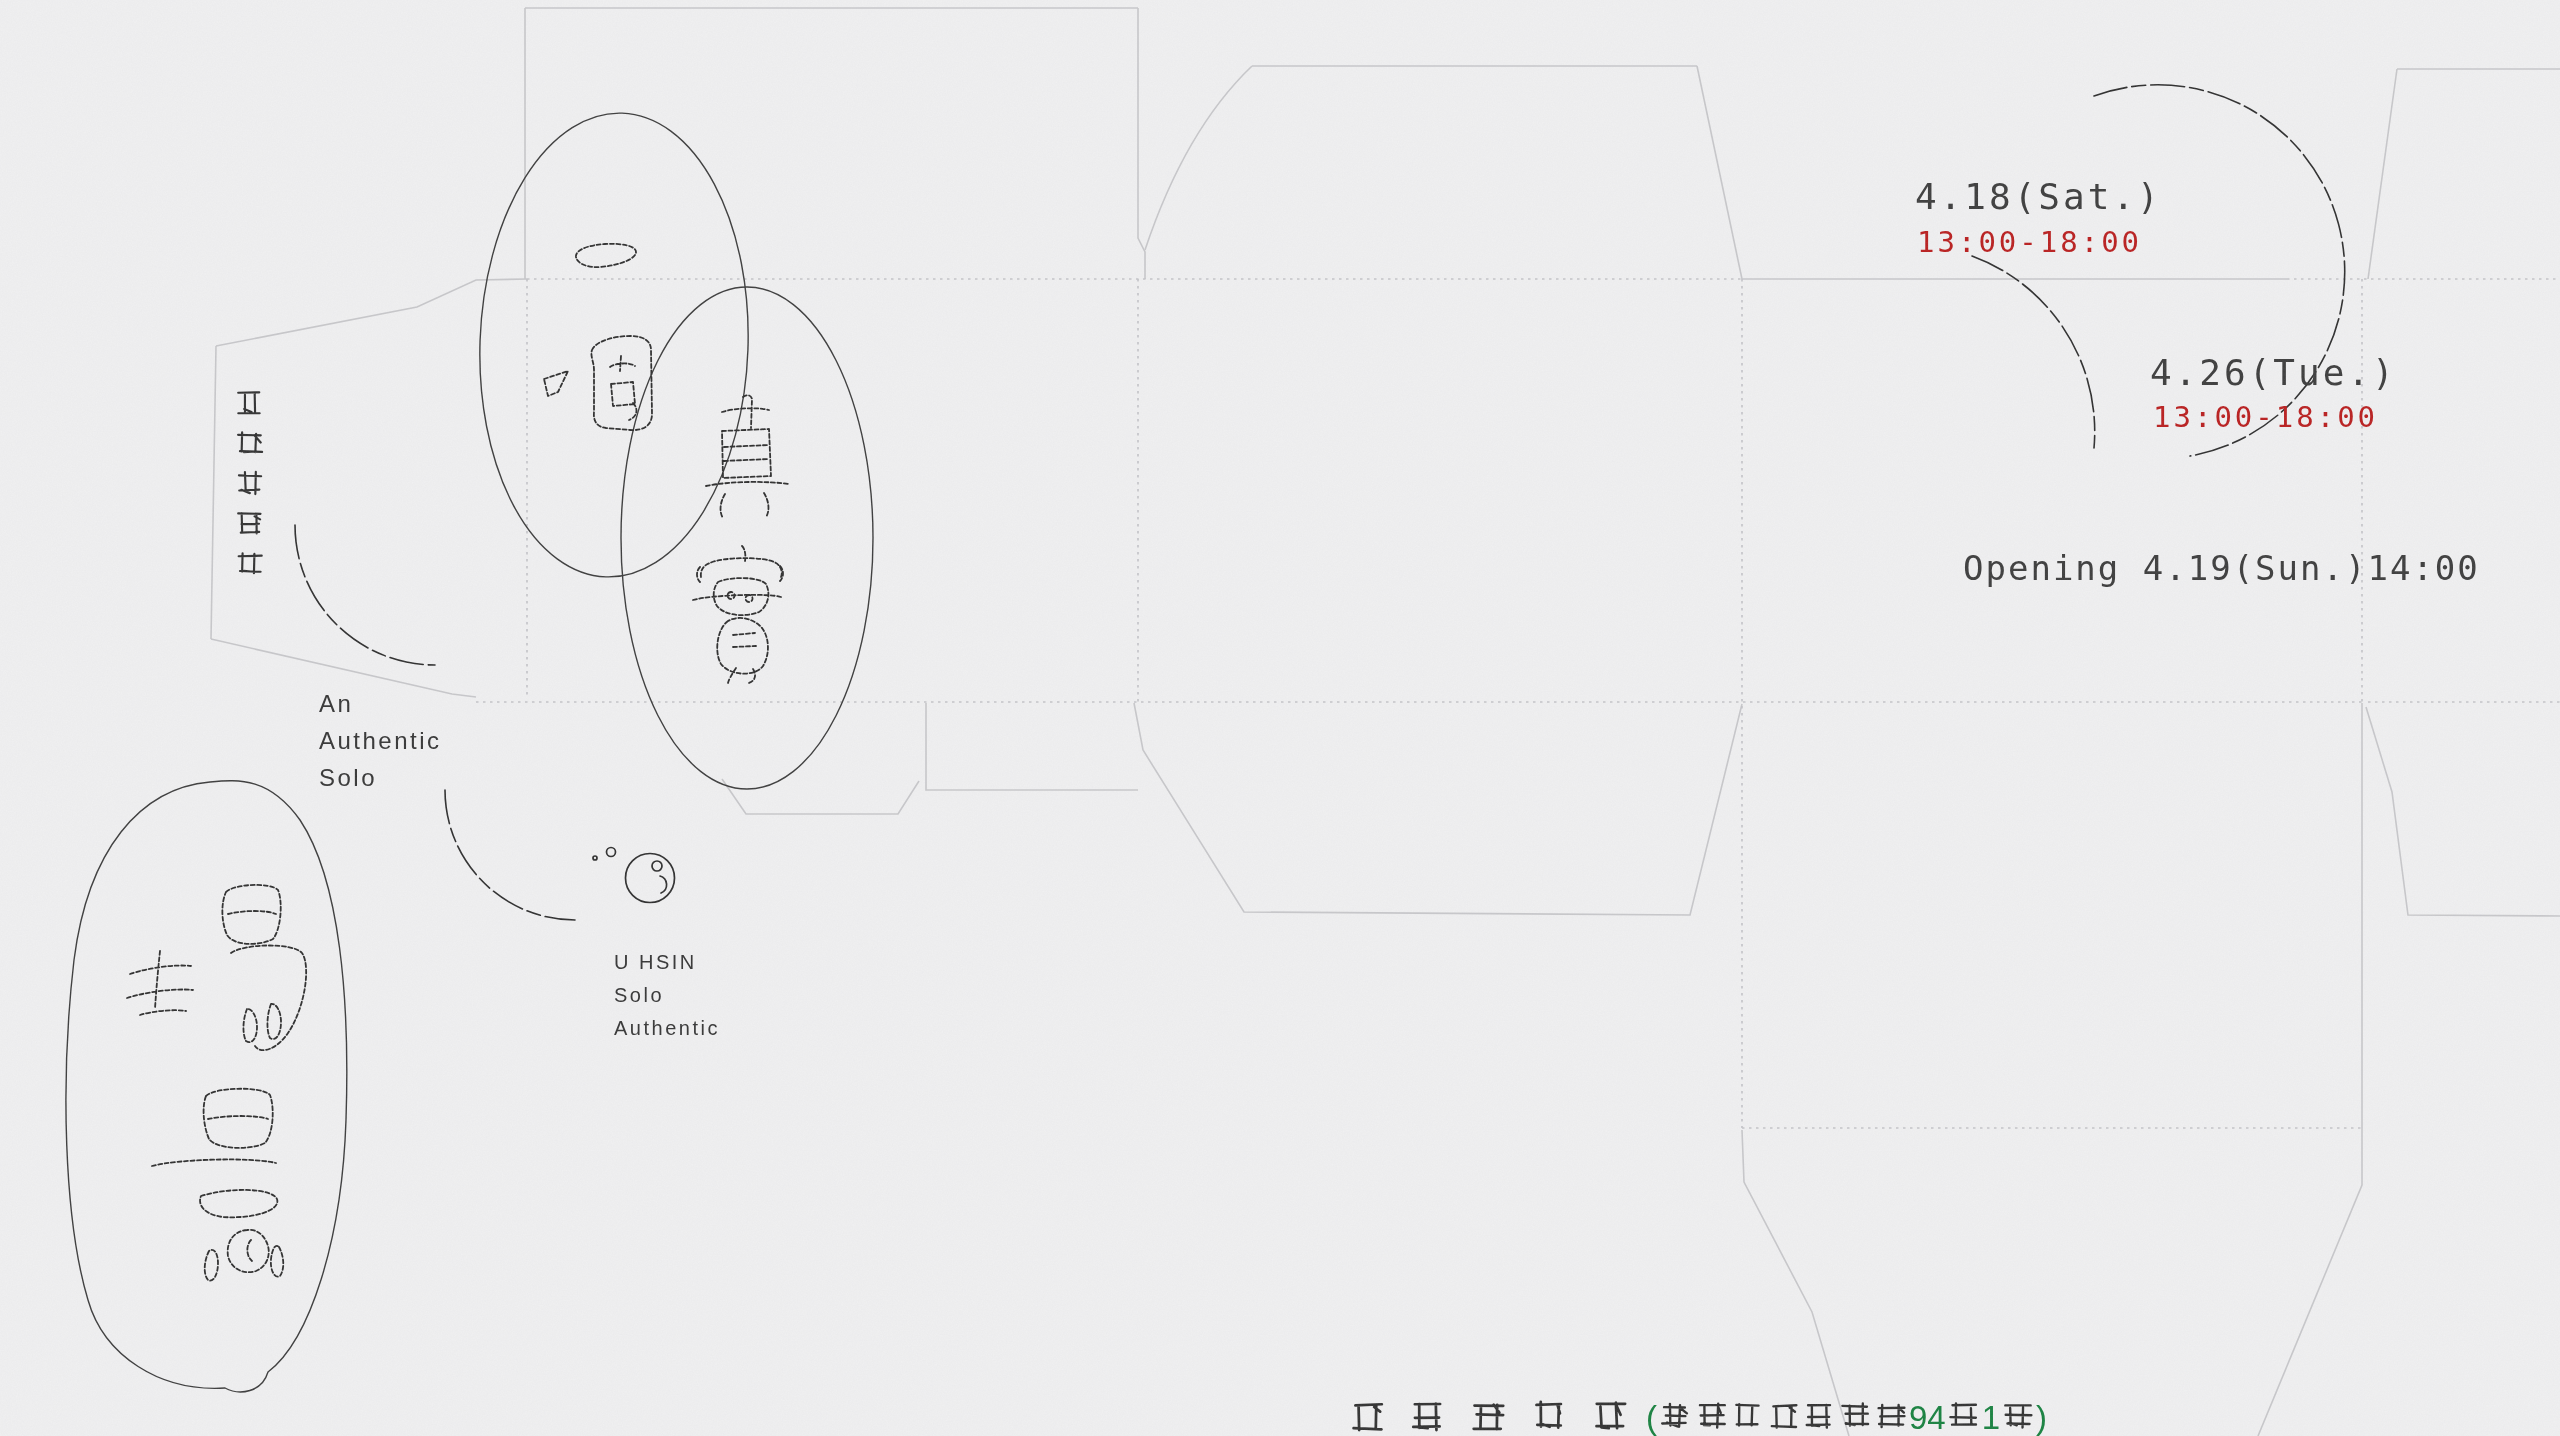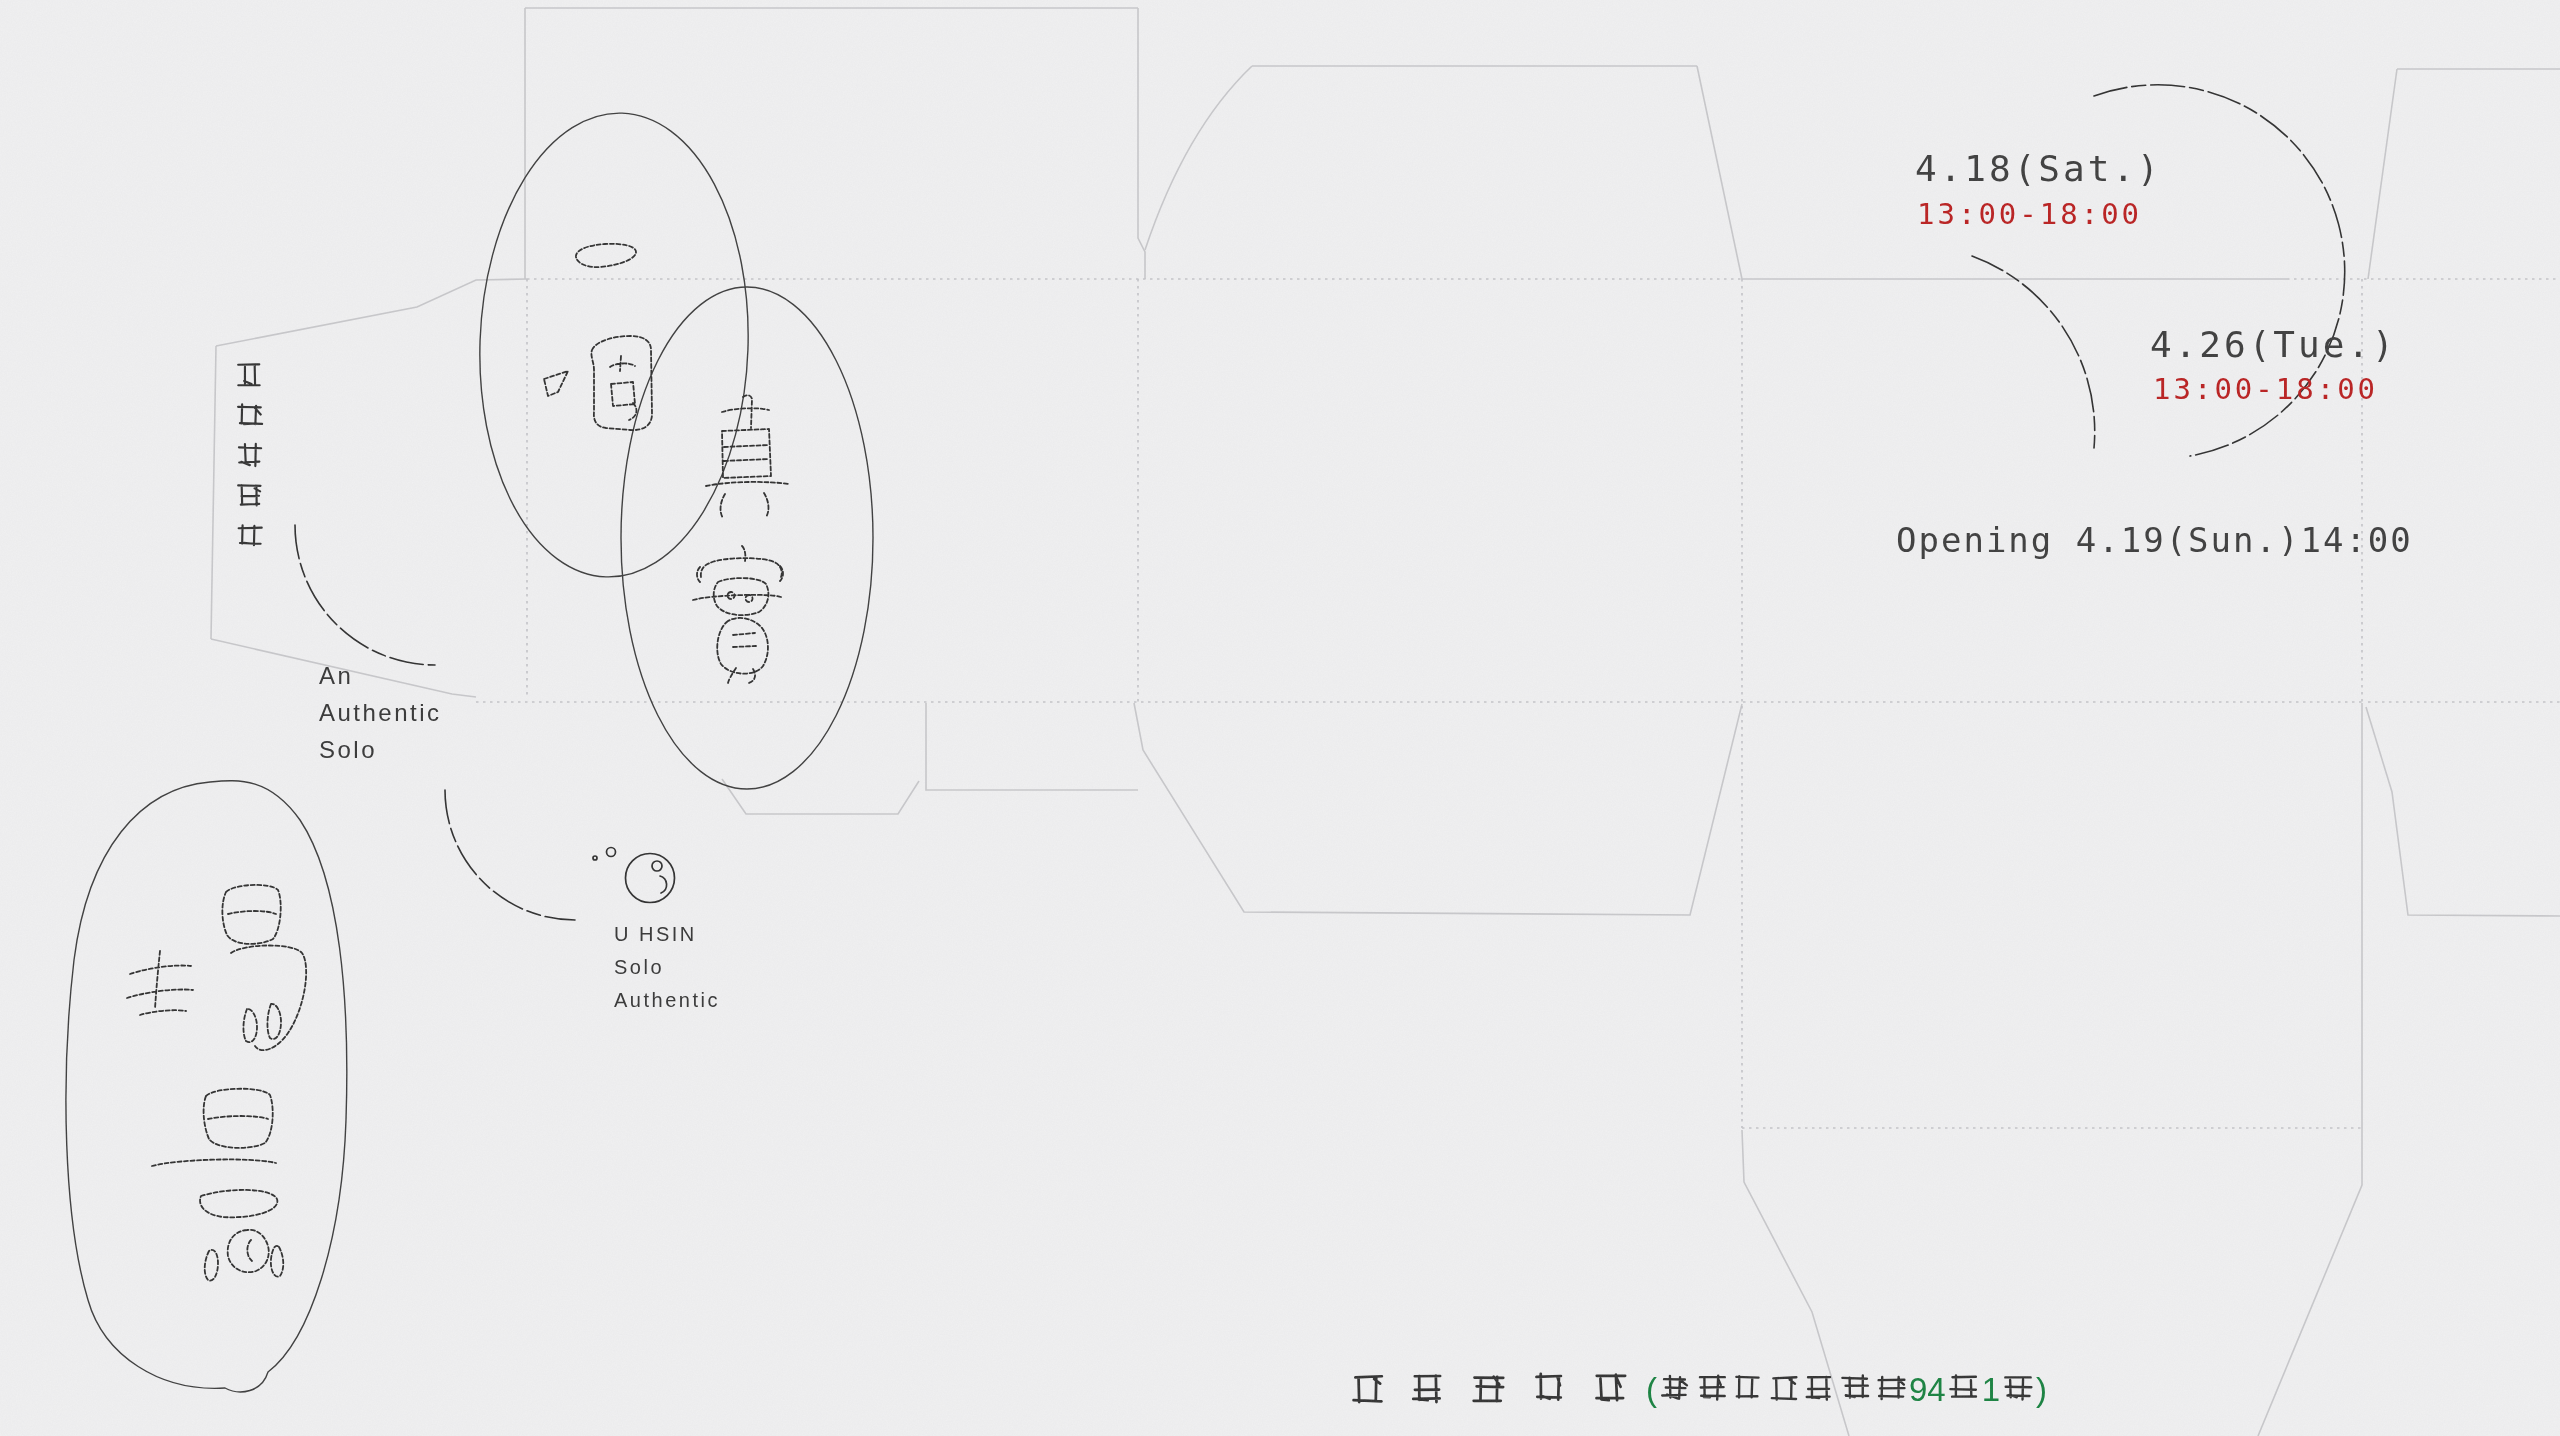--- a/index.html
+++ b/index.html
@@ -12,21 +12,21 @@
   .stage svg.layer{position:absolute;left:0;top:0;pointer-events:none;}
   
   .cut{fill:none;stroke:#c7c7ca;stroke-width:1.6;}
   .fold{fill:none;stroke:#c3c3c7;stroke-width:1.6;stroke-dasharray:2.5 4.5;}
   
   .ink{fill:none;stroke:#3a3a3a;stroke-width:1.4;}
   .ink-arc{fill:none;stroke:#2c2c2c;stroke-width:1.6;stroke-dasharray:34 5 14 5;stroke-linecap:round;}
   .ink-char{fill:none;stroke:#2c2c2c;stroke-width:1.8;stroke-dasharray:4 2.5;stroke-linecap:round;stroke-linejoin:round;}
   .ink-solid{fill:none;stroke:#2c2c2c;stroke-width:1.7;stroke-linecap:round;stroke-linejoin:round;}
   
-  .abs{position:absolute;}
+  .abs{position:absolute;margin-top:28px;}
   .mono{font-family:"DejaVu Sans Mono",monospace;color:#3b3b3b;}
   .date{font-size:36px;letter-spacing:3px;}
   .time{font-size:29px;letter-spacing:3px;color:#b91c1c;}
   .opening{font-size:34px;letter-spacing:2px;}
   .title-en{font-size:24px;line-height:37px;letter-spacing:2.5px;color:#343434;}
   .artist-en{font-size:20px;line-height:33px;letter-spacing:2.5px;color:#343434;}
   .venue{display:flex;align-items:center;white-space:nowrap;}
   .venue .latin{font-size:41px;letter-spacing:2.5px;color:#242424;margin-right:22px;}
   .venue .zh{margin-right:14px;}
   .cjk{color:#15803d;font-size:34px;}
@@ -172,21 +172,21 @@
   <div class="abs artist-en" style="left:614px;top:918px">
     <div>U HSIN</div>
     <div>Solo</div>
     <div>Authentic</div>
   </div>
 
   <div class="abs mono date" style="left:1915px;top:148px">4.18(Sat.)</div>
   <div class="abs mono time" style="left:1917px;top:197px">13:00-18:00</div>
   <div class="abs mono date" style="left:2150px;top:324px">4.26(Tue.)</div>
   <div class="abs mono time" style="left:2153px;top:372px">13:00-18:00</div>
-  <div class="abs mono opening" style="left:1896px;top:520px">Opening 4.19(Sun.)14:00</div>
+  <div class="abs mono opening" style="left:1963px;top:520px">Opening 4.19(Sun.)14:00</div>
 
   <div class="abs venue" style="left:1346px;top:1368px">
     <span class="zh cjk" style="font-size:38px"><svg viewBox="0 0 32 32" width="38" height="38" style="vertical-align: -4.56px; margin: 0px 2px;">
           <path d="M6.2,7.1 L28.5,6.1 M4.7,26.3 L28.2,27.2 M8.9,7.5 L9.4,27.8 M23.8,6.5 L23.4,26.7 M22.0,8.4 L27.1,12.3 " fill="none" stroke="#2f2f2f" stroke-width="2.3" stroke-linecap="round"></path>
         </svg><span style="display: inline-block; width: 19px;"></span><svg viewBox="0 0 32 32" width="38" height="38" style="vertical-align: -4.56px; margin: 0px 2px;">
           <path d="M4.9,6.1 L26.2,5.9 M5.0,17.5 L25.3,17.3 M3.6,25.2 L25.8,24.8 M8.6,6.0 L8.7,26.0 M22.6,5.8 L23.1,27.8 M7.5,25.3 L15.7,26.3 " fill="none" stroke="#2f2f2f" stroke-width="2.3" stroke-linecap="round"></path>
         </svg><span style="display: inline-block; width: 19px;"></span><svg viewBox="0 0 32 32" width="38" height="38" style="vertical-align: -4.56px; margin: 0px 2px;">
           <path d="M3.8,7.2 L28.0,7.4 M5.6,14.6 L27.9,15.2 M3.1,26.8 L25.9,26.8 M9.2,8.7 L8.8,26.4 M22.9,6.7 L22.6,27.1 M20.0,6.5 L24.7,13.1 " fill="none" stroke="#2f2f2f" stroke-width="2.3" stroke-linecap="round"></path>
         </svg><span style="display: inline-block; width: 19px;"></span><svg viewBox="0 0 32 32" width="38" height="38" style="vertical-align: -4.56px; margin: 0px 2px;">
           <path d="M4.6,6.7 L25.2,5.9 M5.3,23.4 L25.1,24.0 M8.2,4.1 L8.4,24.9 M23.5,6.7 L22.9,25.8 M9.1,22.8 L15.7,25.1 M22.3,6.6 L24.4,13.8 " fill="none" stroke="#2f2f2f" stroke-width="2.3" stroke-linecap="round"></path>

